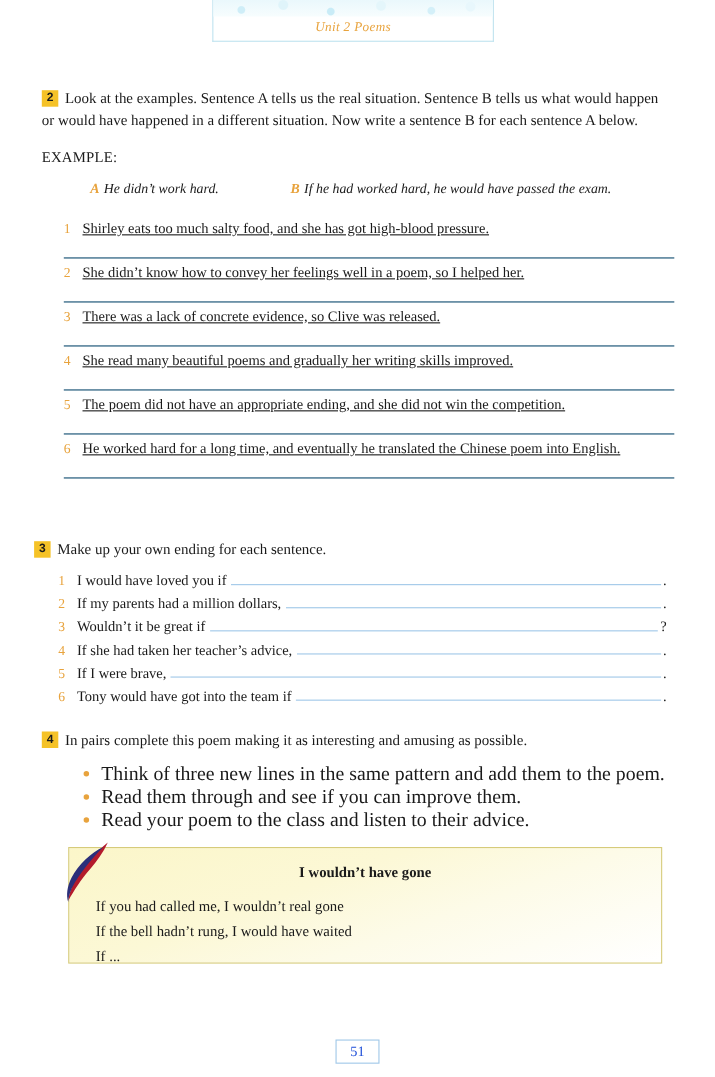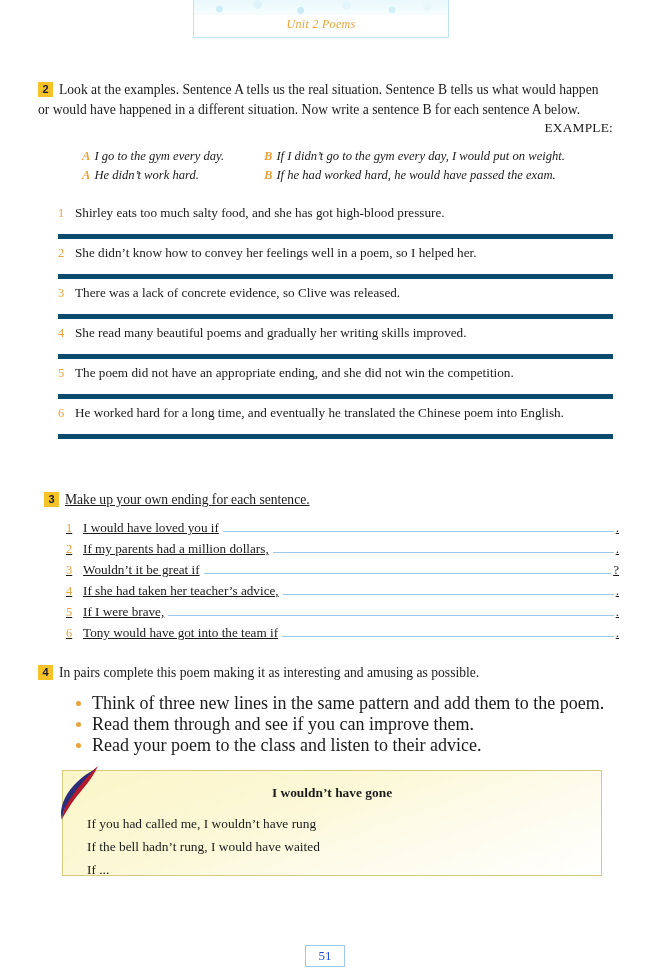--- a/index.html
+++ b/index.html
@@ -78,23 +78,23 @@
     font-size: 13.6px;
     line-height: 20px;
   }
 
   
   #ex2 { left: 38px; top: 80px; width: 575px; }
   #ex2 .instruction { text-indent: 0; }
   #ex2 .instr-text { display: inline; text-align: center; }
 
   .example-label {
+    margin-top: 15px;
     font-size: 13.4px;
     letter-spacing: .2px;
-    text-align: right;
   }
 
   .example-rows {
     margin-top: 11px;
     margin-left: 44px;
     font-style: italic;
     font-size: 12.6px;
     line-height: 19px;
   }
   .example-rows .row { white-space: nowrap; }
@@ -103,37 +103,38 @@
     font-style: italic;
     font-weight: bold;
     margin-right: 4px;
   }
   .seg-a { display: inline-block; width: 182px; }
 
   
   .ruled-list { margin-top: 14px; margin-left: 20px; }
   .ruled-item {
     position: relative;
-    border-bottom: 5px solid #0c4a6e;
+    border-bottom: 1px solid #0c4a6e;
     height: 40px;
     padding-top: 4px;
     box-sizing: border-box;
+    text-decoration: underline;
   }
   .ruled-item .n {
     color: #e8a33d;
     font-size: 12.4px;
     display: inline-block;
     width: 17px;
   }
   .ruled-item .t {
     font-size: 13.2px;
   }
 
   
-  #ex3 { left: 44px; top: 490px; width: 575px; text-decoration: underline; }
+  #ex3 { left: 31px; top: 490px; width: 575px; }
   .fill-list { margin-top: 10px; margin-left: 22px; }
   .fill-row {
     display: flex;
     align-items: baseline;
     height: 21px;
     font-size: 13.2px;
   }
   .fill-row .n {
     color: #e8a33d;
     width: 17px;
@@ -228,23 +229,20 @@
 
 <div class="block" id="ex2">
   <div class="instruction">
     <span class="ex-num">2</span><span class="instr-text">Look at the examples. Sentence A tells us the real situation. Sentence B tells us what would happen or would have happened in a different situation. Now write a sentence B for each sentence A below.</span>
   </div>
 
   <div class="example-label">EXAMPLE:</div>
 
   <div class="example-rows">
     <div class="row">
-      <span class="seg-a"><span class="ab">A</span><span>I go to the gym every day.</span></span><span class="ab">B</span><span>If I didn’t go to the gym every day, I would put on weight.</span>
-    </div>
-    <div class="row">
       <span class="seg-a"><span class="ab">A</span><span>He didn’t work hard.</span></span><span class="ab">B</span><span>If he had worked hard, he would have passed the exam.</span>
     </div>
   </div>
 
   <div class="ruled-list">
     <div class="ruled-item">
       <span class="n">1</span><span class="t">Shirley eats too much salty food, and she has got high-blood pressure.</span>
     </div>
     <div class="ruled-item">
       <span class="n">2</span><span class="t">She didn’t know how to convey her feelings well in a poem, so I helped her.</span>
@@ -316,21 +314,21 @@
   <div class="bullets">
     <div class="bullet-row">Think of three new lines in the same pattern and add them to the poem.</div>
     <div class="bullet-row">Read them through and see if you can improve them.</div>
     <div class="bullet-row">Read your poem to the class and listen to their advice.</div>
   </div>
 </div>
 
 <div class="poem-box">
   <div class="poem-title">I wouldn’t have gone</div>
   <div class="poem-lines">
-    <div>If you had called me, I wouldn’t have rung</div>
+    <div>If you had called me, I wouldn’t real gone</div>
     <div>If the bell hadn’t rung, I would have waited</div>
     <div>If ...</div>
   </div>
 </div>
 
 <svg class="brush" viewBox="0 0 48 58">
   <path d="M40 2 C30 10, 18 22, 10 36 C7 42, 5 48, 4 55 C9 46, 16 35, 24 26 C30 19, 36 11, 40 2 Z" fill="#b31b2c"></path>
   <path d="M36 6 C26 16, 14 30, 7 44 C5 49, 4 53, 4 56 C2 50, 3 42, 7 34 C13 22, 25 11, 36 6 Z" fill="#2b2f7a"></path>
 </svg>
 

